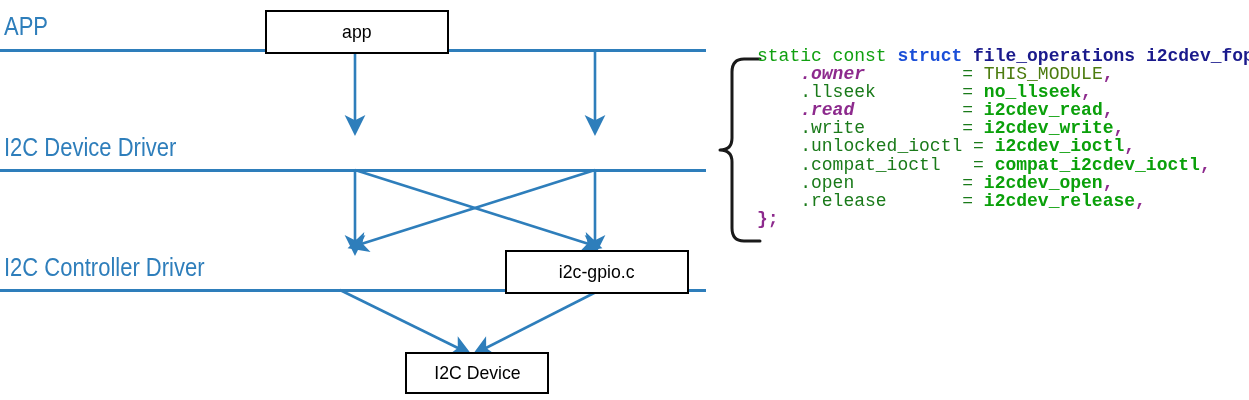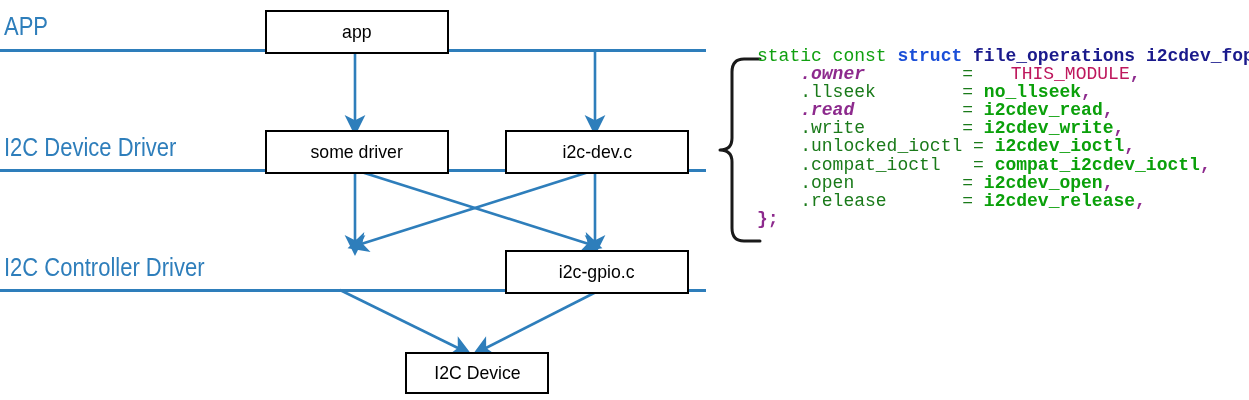--- a/index.html
+++ b/index.html
@@ -32,21 +32,21 @@
         font-family:Liberation Mono, monospace;
         font-size:18px;line-height:18.1px;white-space:pre;}
   #code .ln{display:block;height:18.1px;}
   .g   {color:#10a010;}
   .gb  {color:#0aa00a;font-weight:bold;}
   .dg  {color:#1a7a1a;}
   .blu {color:#1b4fd8;font-weight:bold;}
   .nvy {color:#1a1a8c;font-weight:bold;}
   .pur {color:#8d2a8d;font-weight:bold;}
   .puri{color:#8d2a8d;font-weight:bold;font-style:italic;}
-  .red {color:#be185d;margin-left:27px;}
+  .red {color:#4d7c0f;}
   #brace{position:absolute;left:716px;top:55px;width:46px;height:190px;}
 </style>
 </head>
 <body>
 
 <div id="stage">
 
   <div class="sep" style="top:49px"></div>
   <div class="sep" style="top:169px"></div>
   <div class="sep" style="top:289px"></div>
@@ -79,27 +79,21 @@
 
       <line x1="600" y1="290" x2="482" y2="350"></line>
     </g>
   </svg>
 
   <div class="box" style="left:265px;top:10px;width:180px;height:40px">
     <span>app</span>
   </div>
 
 
-  <div class="box" style="left:265px;top:130px;width:180px;height:40px">
-    <span>some driver</span>
-  </div>
 
-  <div class="box" style="left:505px;top:130px;width:180px;height:40px">
-    <span>i2c-dev.c</span>
-  </div>
 
 
   <div class="box" style="left:505px;top:250px;width:180px;height:40px">
     <span>i2c-gpio.c</span>
   </div>
 
   <div class="box" style="left:405px;top:352px;width:140px;height:38px">
     <span>I2C Device</span>
   </div>
 

